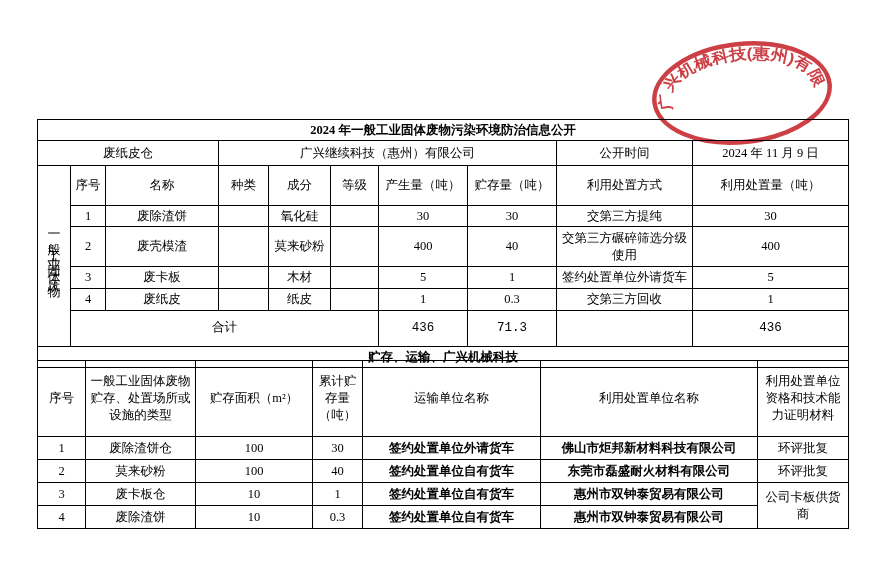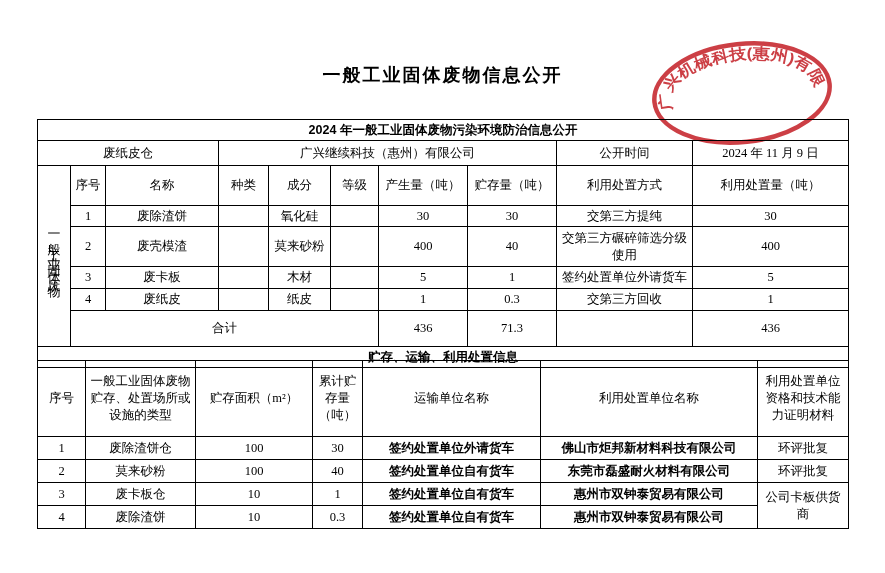--- a/index.html
+++ b/index.html
@@ -20,40 +20,39 @@
   table { border-collapse:collapse; table-layout:fixed; width:811px; }
   td {
     border:1px solid #000; text-align:center; vertical-align:middle;
     font-size:12.5px; padding:1px 3px; overflow:hidden; line-height:1.35;
   }
   .t1 { position:absolute; left:37px; top:119px; }
   .t2 { position:absolute; left:37px; top:360px; }
 
   .hei { font-family:"Liberation Sans","DejaVu Sans",sans-serif; font-weight:bold; }
 
-  .rA td{ height:21px; } .rB td{ height:25px; } .rH td{ height:40px; }
+  .rA td{ height:21px;font-family:Liberation Serif, serif; } .rB td{ height:25px; } .rH td{ height:40px; }
   .r1 td{ height:21px; } .r2 td{ height:40px; } .r3 td{ height:22px; }
-  .r4 td{ height:22px; } .rT td{ height:36px; } .rS td{ height:21px; }
+  .r4 td{ height:22px; } .rT td{ height:36px;font-family:Liberation Mono, monospace; } .rS td{ height:21px; }
   .hB td{ height:76px; } .dr td{ height:23px; }
 
   .vcell { padding:2px 0; }
   .vert {
     display:inline-block;
     writing-mode:vertical-lr; text-orientation:upright;
     letter-spacing:7px; font-size:13px; line-height:1;
   }
 
   .stamp { position:absolute; left:644px; top:32px; width:200px; height:122px; opacity:0.88; mix-blend-mode:multiply; pointer-events:none; }
 </style>
 </head>
 <body>
 
 <div class="page">
 
-  <div class="doc-title">一般工业固体废物信息公开</div>
 
   <table class="t1">
     <colgroup>
       <col style="width:33px">
         <col style="width:35px">
         <col style="width:113px">
       <col style="width:50px">
         <col style="width:62px">
         <col style="width:48px">
       <col style="width:89px">
@@ -128,21 +127,21 @@
       <td>1</td>
     </tr>
     <tr class="rT">
       <td colspan="5">合计</td>
       <td>436</td>
       <td>71.3</td>
       <td></td>
       <td>436</td>
     </tr>
     <tr class="rS">
-      <td colspan="10" class="hei">贮存、运输、利用处置信息</td>
+      <td colspan="10" class="hei">贮存、运输、广兴机械科技</td>
     </tr>
   </tbody>
     </table>
 
   <table class="t2">
     <colgroup>
       <col style="width:48px">
         <col style="width:110px">
         <col style="width:117px">
       <col style="width:50px">

